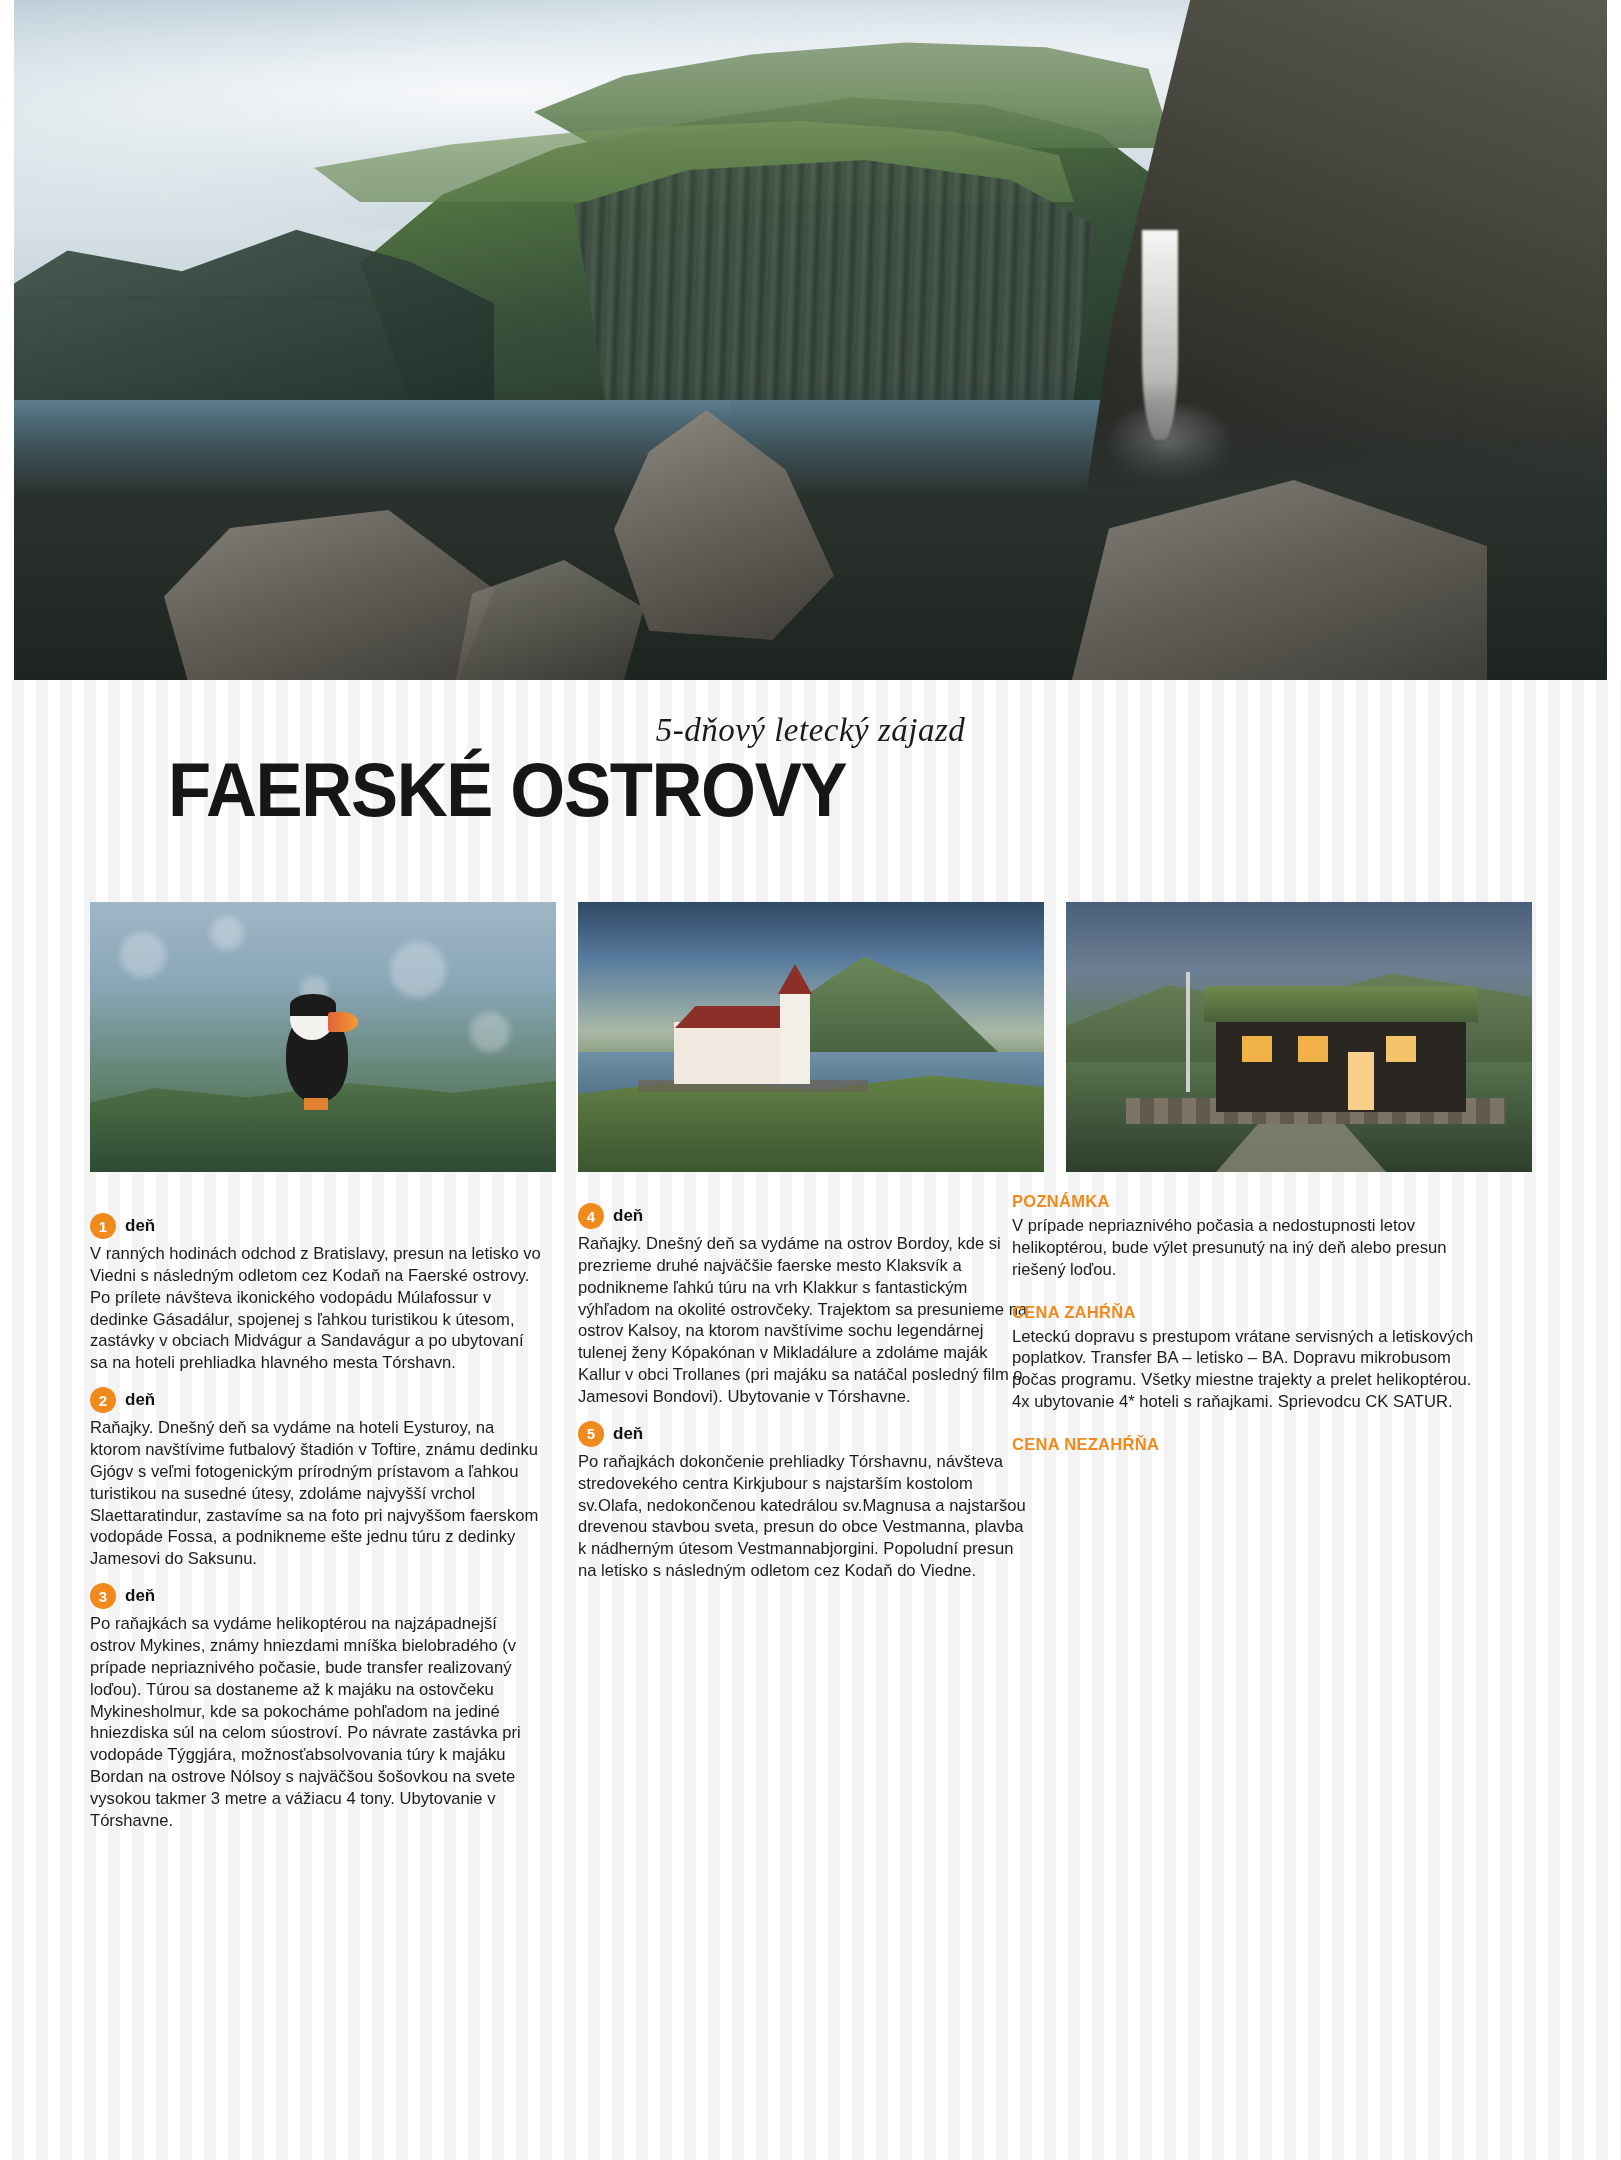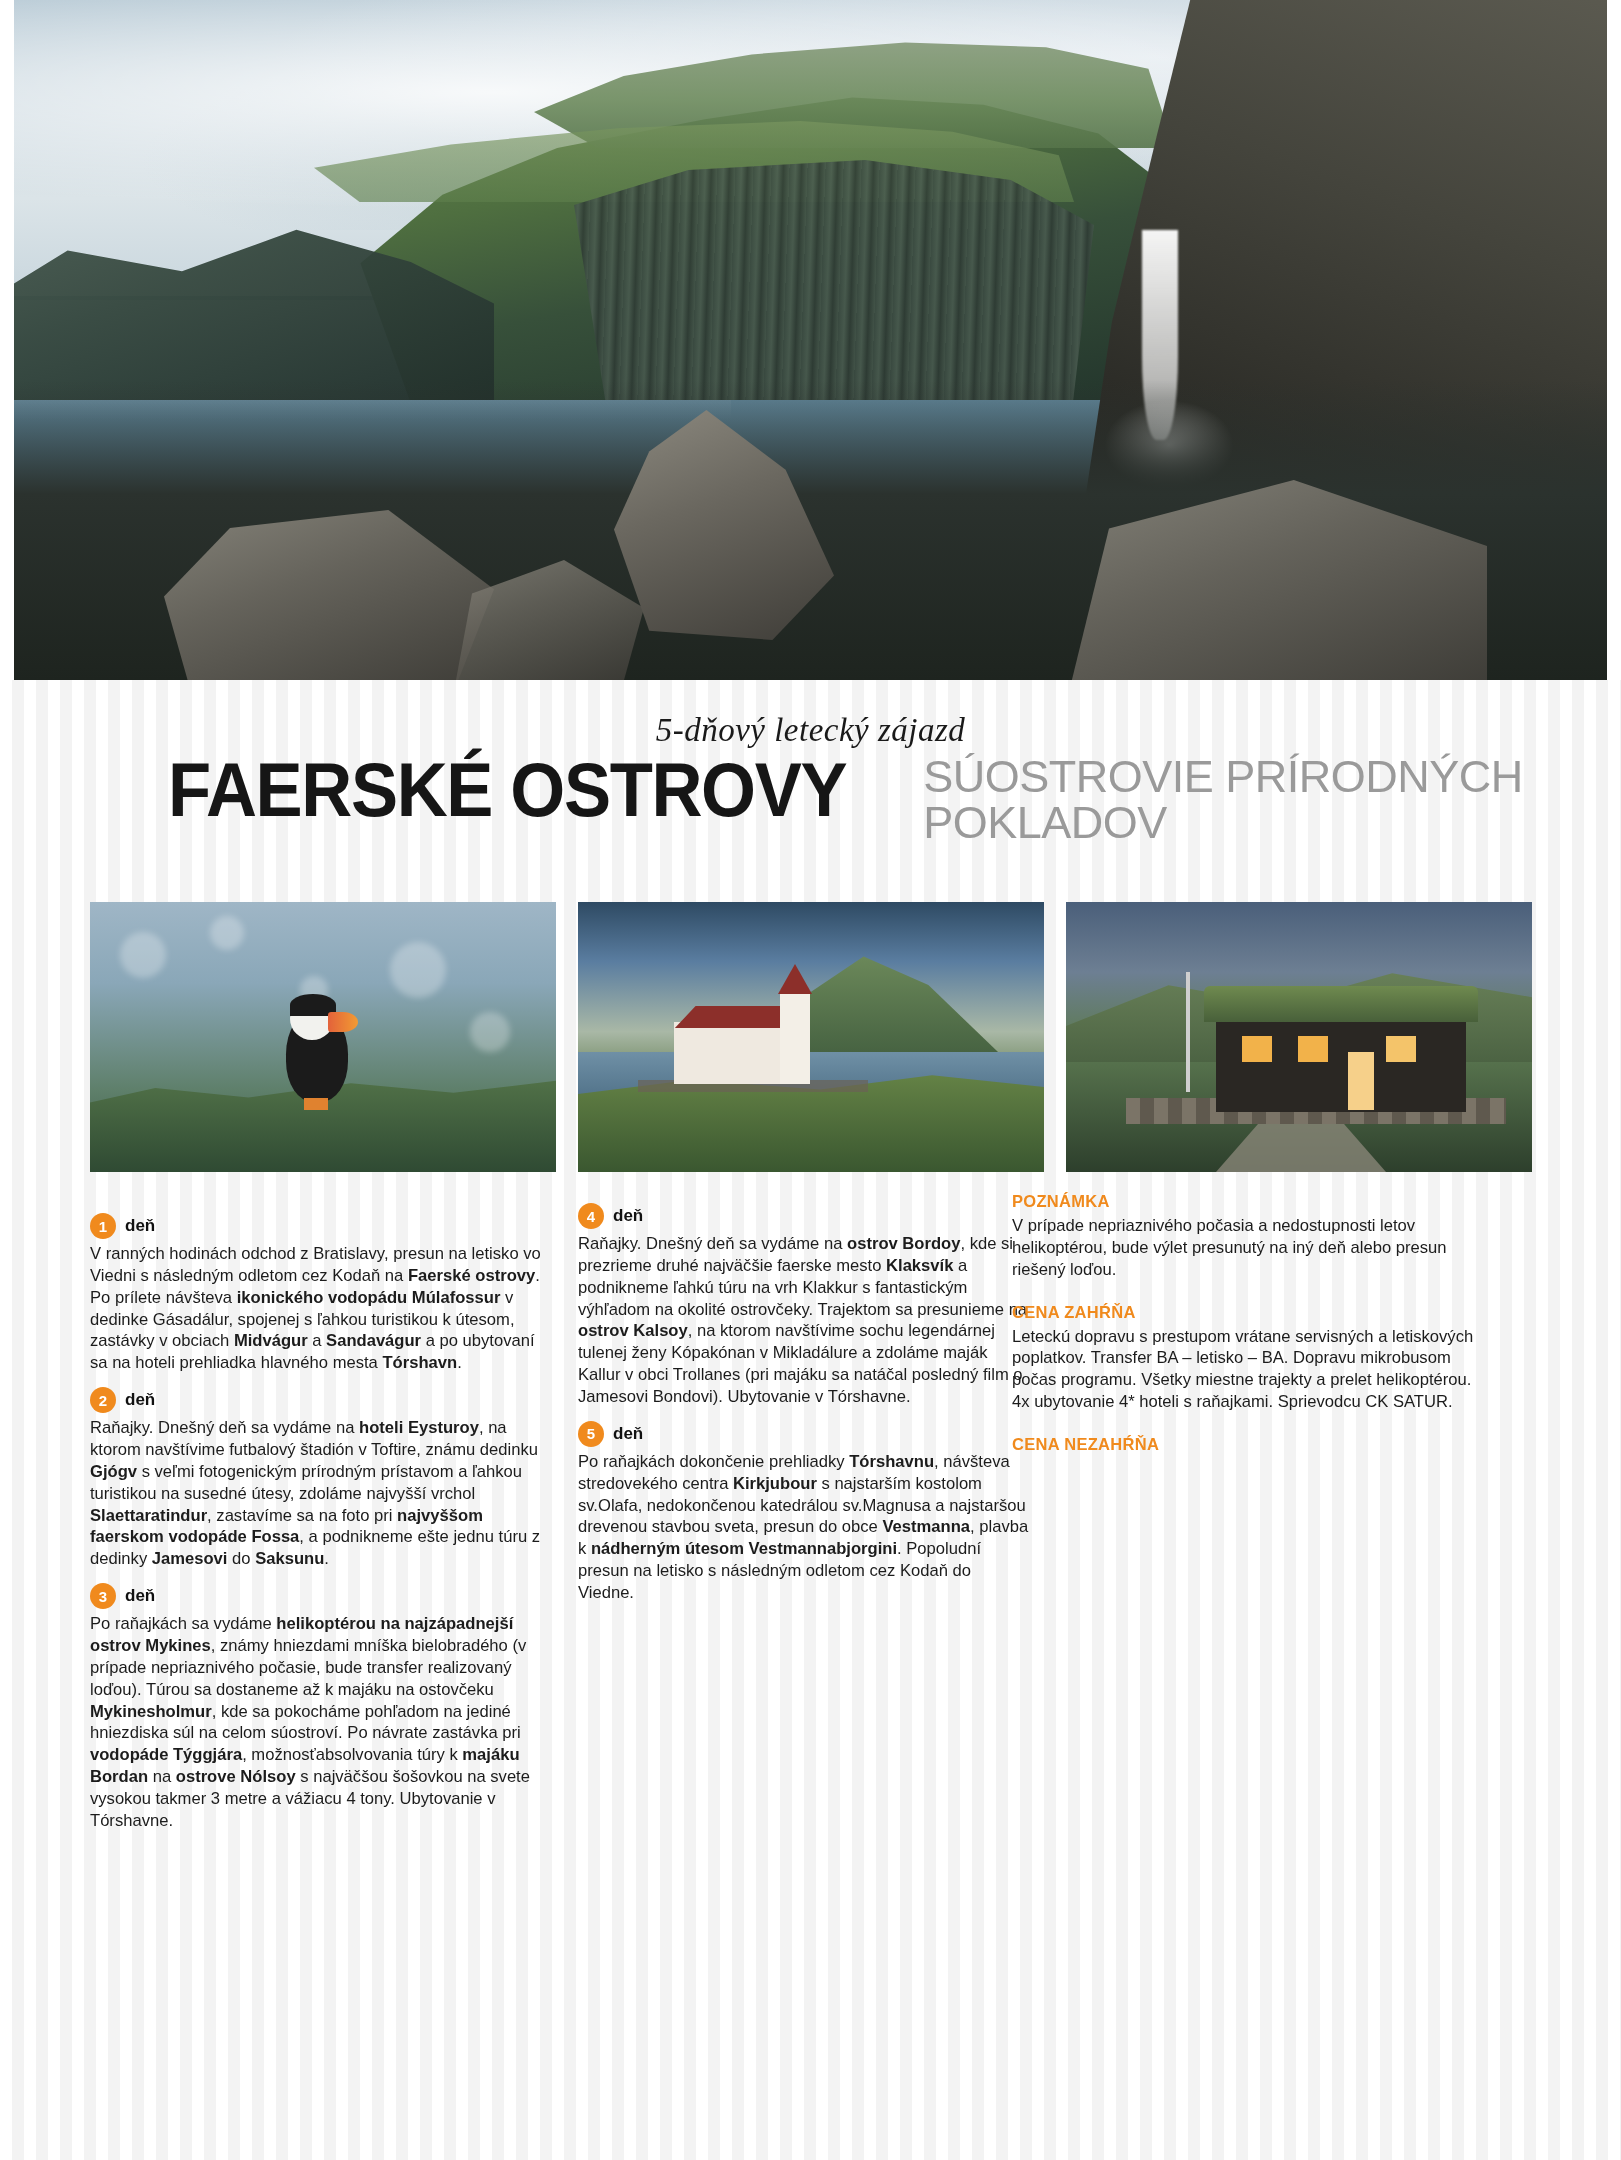--- a/index.html
+++ b/index.html
@@ -216,21 +216,21 @@
 
   .day-head { display: flex; align-items: center; gap: 9px; margin: 13px 0 4px; }
   .day-badge {
     width: 26px; height: 26px; border-radius: 50%;
     background: #f08a1d; color: #fff; font-weight: bold; font-size: 15px;
     display: flex; align-items: center; justify-content: center;
     flex: 0 0 26px;
   }
   .day-label { font-weight: bold; font-size: 17px; color: #111; }
   p.body { margin: 0 0 2px 0; font-size: 16.6px; line-height: 1.318; color: #1c1c1c; }
-  .bld { font-weight: bold; }
+  .bld { font-weight: normal; }
 
   .note-head {
     color: #f08a1d; font-weight: bold; font-size: 16.5px;
     letter-spacing: .3px; margin: 0 0 4px 0;
   }
   .note-block { margin-bottom: 22px; }
   .note-block:first-child { margin-top: 2px; }
 </style>
 </head>
 <body>
@@ -254,21 +254,20 @@
   <div class="hero-rock rock1"></div>
   <div class="hero-rock rock3"></div>
 </div>
 
 <div class="page">
 
   <div class="subtitle">5-dňový letecký zájazd</div>
 
   <div class="title-row">
     <div class="main-title">FAERSKÉ OSTROVY</div>
-    <div class="title-sub">SÚOSTROVIE PRÍRODNÝCH POKLADOV</div>
   </div>
 
   <div class="photos">
     <div class="photo p1">
       <span class="bokeh b1"></span>
         <span class="bokeh b2"></span>
         <span class="bokeh b3"></span>
       <span class="bokeh b4"></span>
         <span class="bokeh b5"></span>
       <span class="grass"></span>

